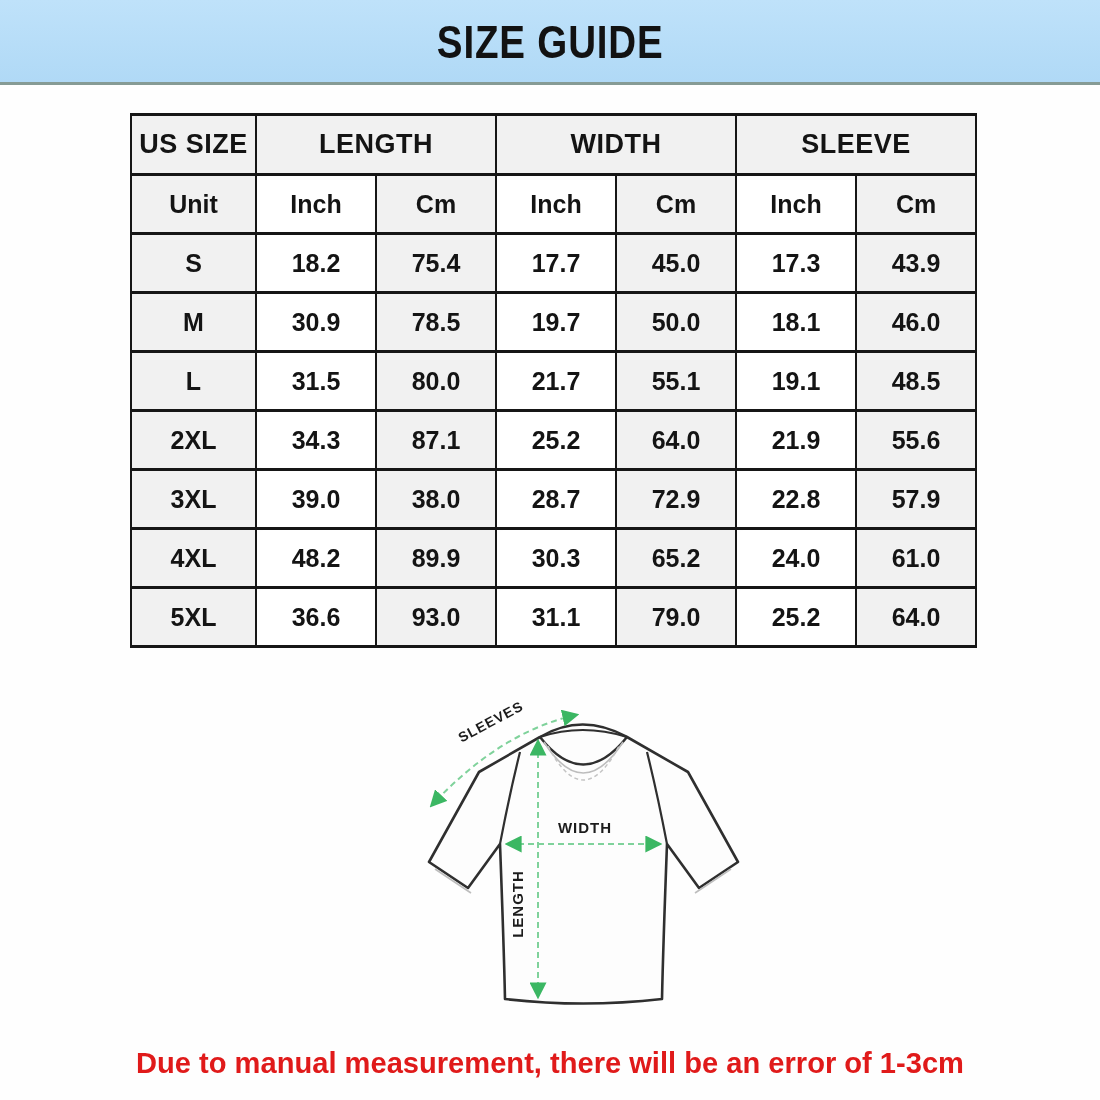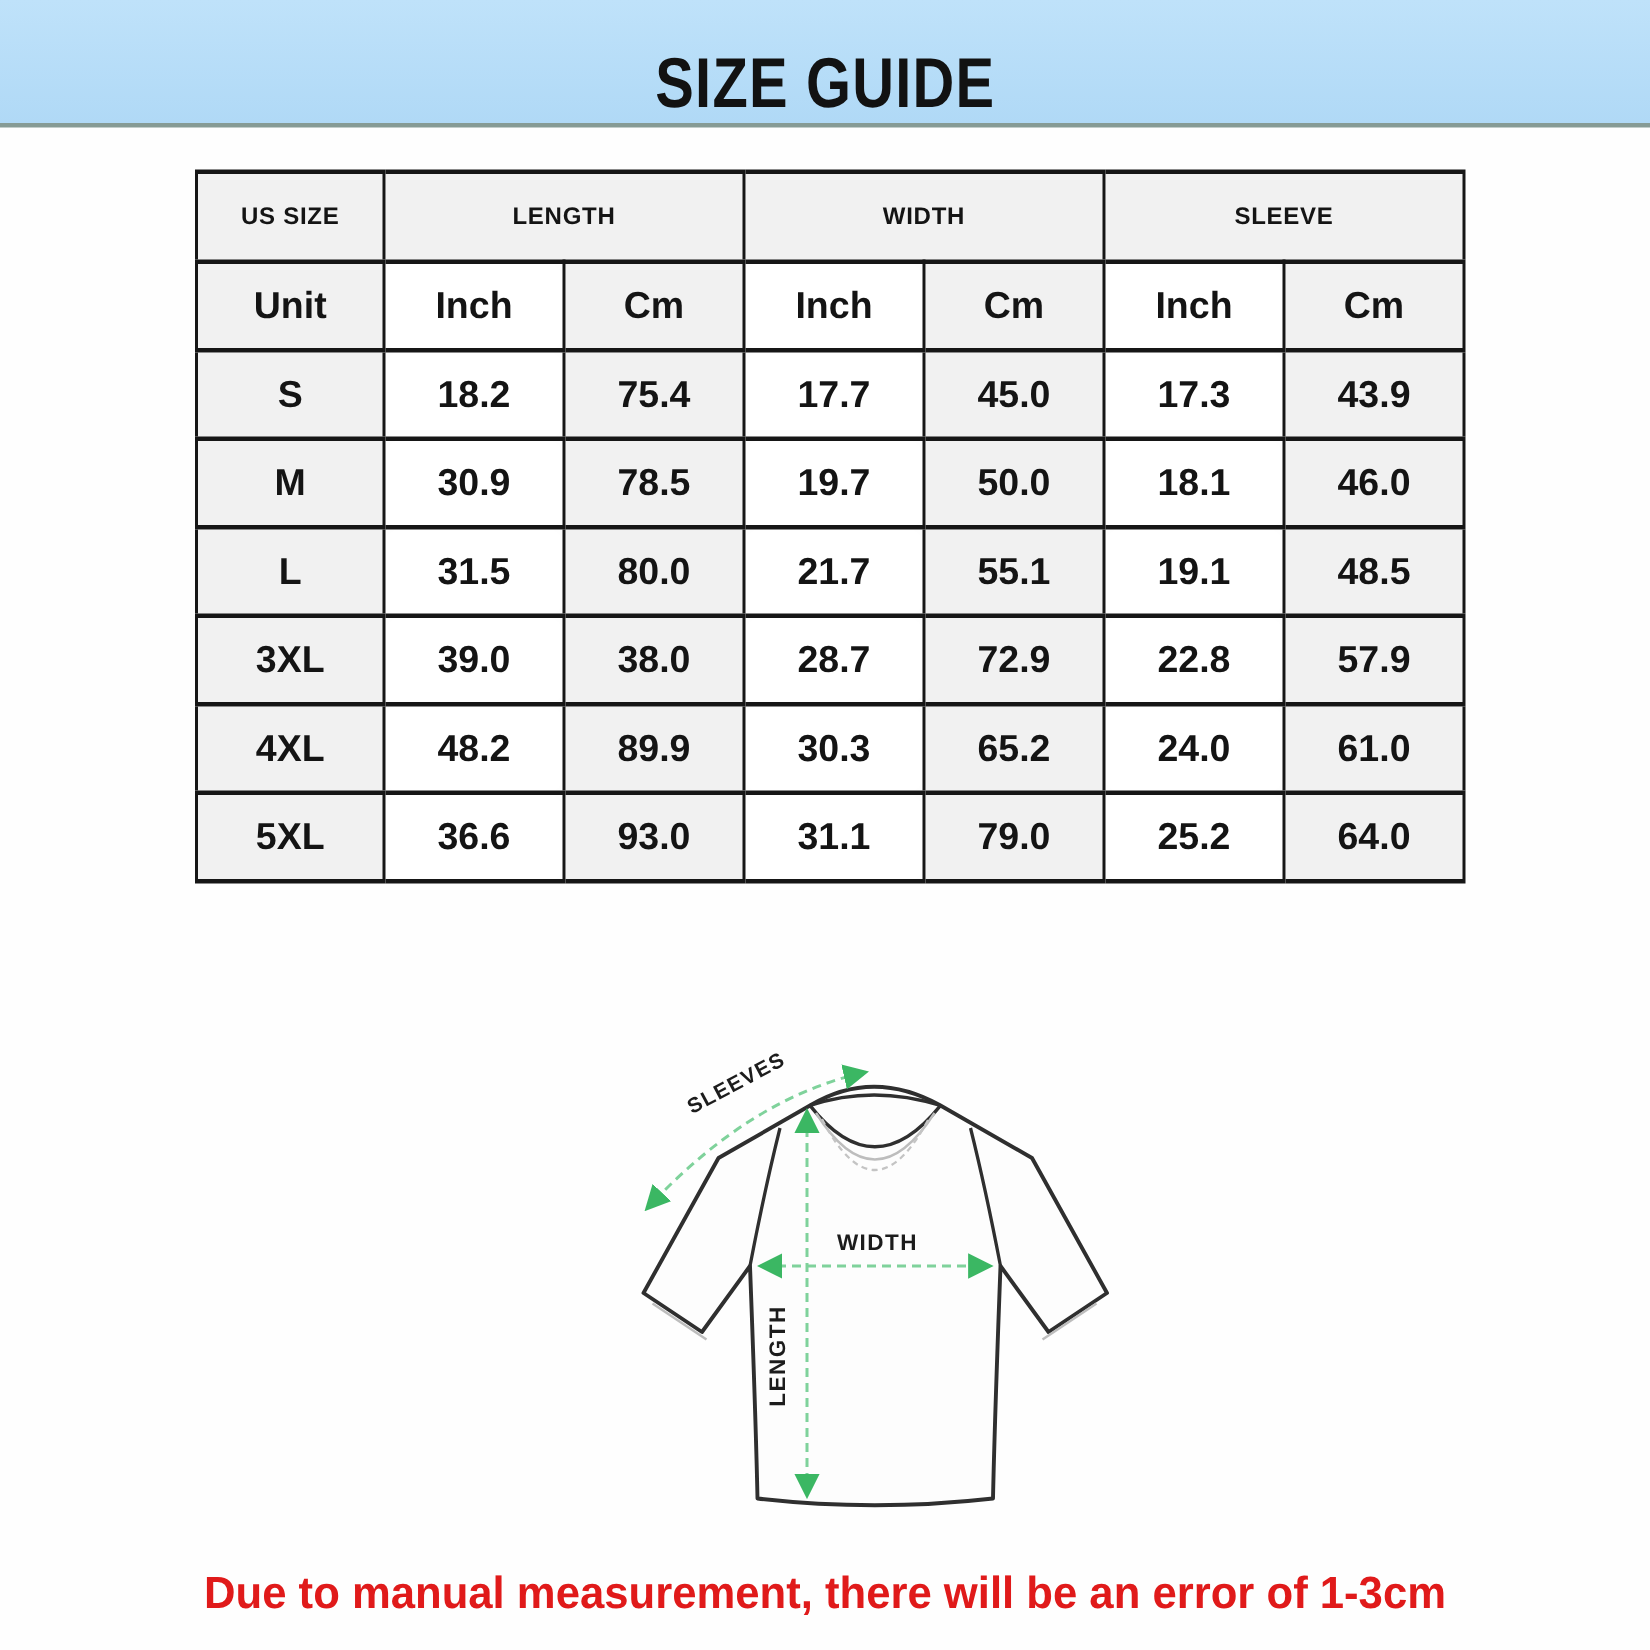--- a/index.html
+++ b/index.html
@@ -8,21 +8,21 @@
     width:1100px;height:1100px;
     background:#fefefe;
     font-family:"Liberation Sans", sans-serif;
     overflow:hidden;
   }
   
   .banner{
     position:absolute;left:0;top:0;width:1100px;height:82px;
     background:linear-gradient(#bfe2fa,#b0d9f6);
     border-bottom:3px solid #869b95;
-    display:flex;align-items:flex-end;justify-content:center;
+    display:flex;align-items:center;justify-content:center;
   }
   .banner h1{
     margin:0;
     font-size:47px;
     font-weight:bold;
     color:#121212;
     letter-spacing:1px;
     transform:scaleX(0.82);
     white-space:nowrap;
   }
@@ -39,21 +39,21 @@
     border-bottom-width:3px;
     text-align:center;
     vertical-align:middle;
     font-weight:bold;
     color:#141414;
     font-size:25px;
     padding:0;
     height:56px;
     overflow:hidden;
   }
-  .size-table thead tr:first-child th{height:57px;font-size:16px;letter-spacing:0.5px;}
+  .size-table thead tr:first-child th{height:57px;font-size:27px;letter-spacing:0.5px;}
   .cell-gray{background:#f1f1f1;}
   .cell-white{background:#ffffff;border-radius:13px;}
   
   .shirt-wrap{
     position:absolute;left:405px;top:692px;width:356px;height:332px;
   }
   .shirt-wrap svg{display:block;width:100%;height:100%;}
   .diagram-label{
     font-family:"Liberation Sans", sans-serif;
     font-weight:bold;
@@ -130,20 +130,29 @@
         <tr>
           <td class="cell-gray">L</td>
           <td class="cell-white">31.5</td>
           <td class="cell-gray">80.0</td>
           <td class="cell-white">21.7</td>
           <td class="cell-gray">55.1</td>
           <td class="cell-white">19.1</td>
           <td class="cell-gray">48.5</td>
         </tr>
         <tr>
+          <td class="cell-gray">2XL</td>
+          <td class="cell-white">34.3</td>
+          <td class="cell-gray">87.1</td>
+          <td class="cell-white">25.2</td>
+          <td class="cell-gray">64.0</td>
+          <td class="cell-white">21.9</td>
+          <td class="cell-gray">55.6</td>
+        </tr>
+        <tr>
           <td class="cell-gray">3XL</td>
           <td class="cell-white">39.0</td>
           <td class="cell-gray">38.0</td>
           <td class="cell-white">28.7</td>
           <td class="cell-gray">72.9</td>
           <td class="cell-white">22.8</td>
           <td class="cell-gray">57.9</td>
         </tr>
         <tr>
           <td class="cell-gray">4XL</td>

